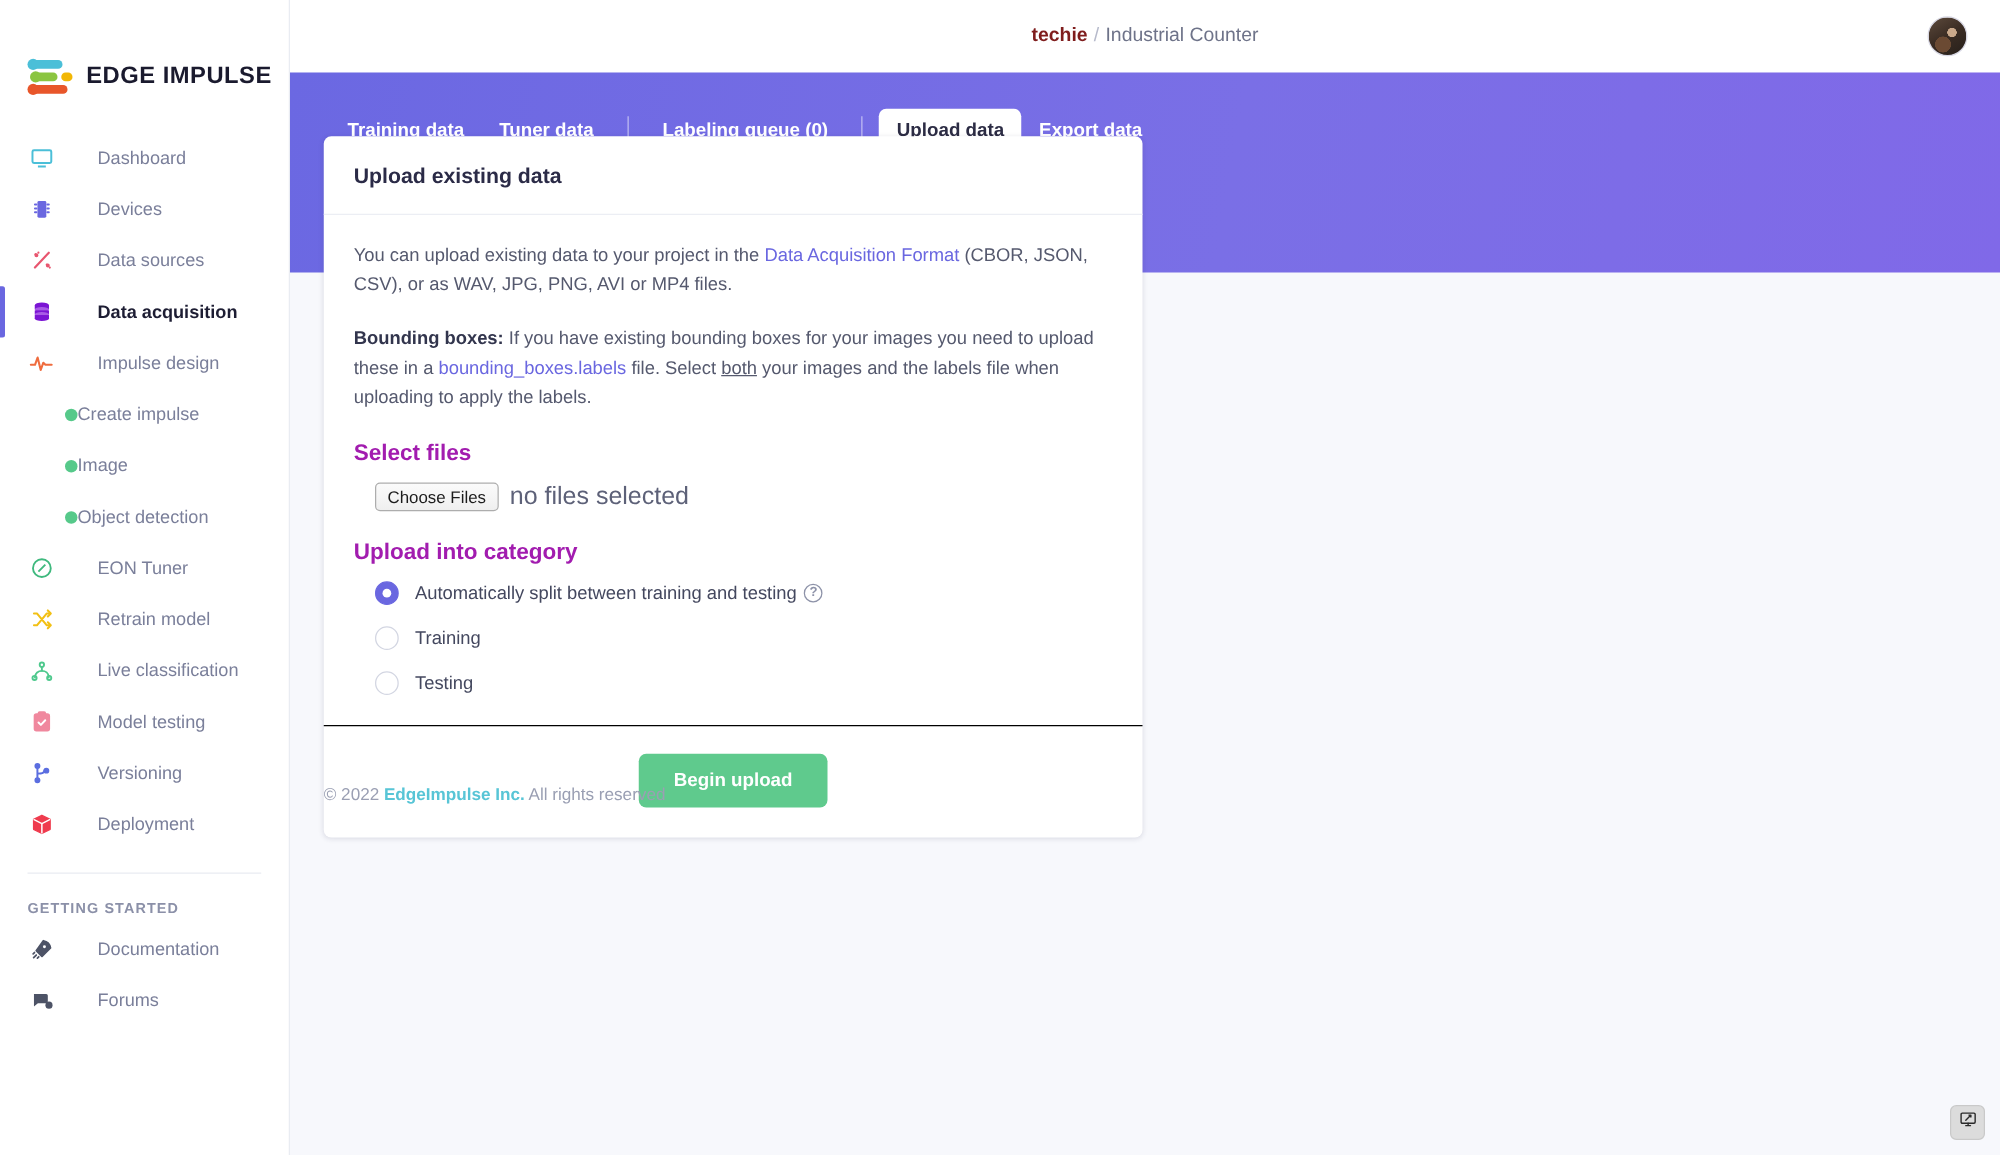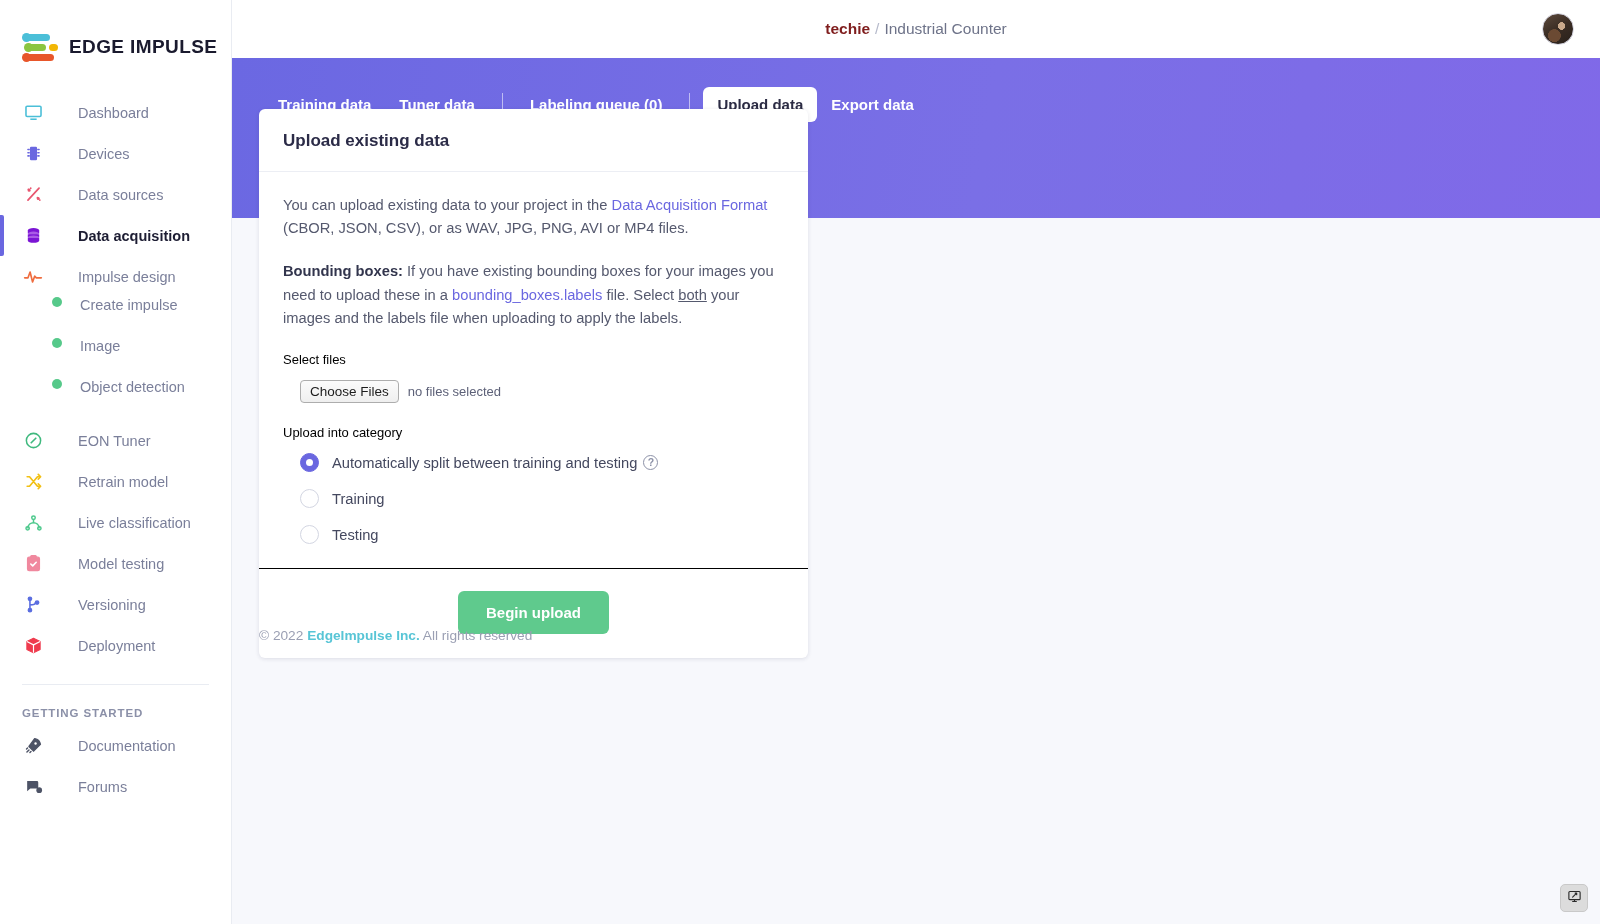--- a/index.html
+++ b/index.html
@@ -12,21 +12,21 @@
     background: #ffffff;
   }
   .app { position: relative; width: 1600px; height: 924px; display: flex; }
 
   
   .sidebar {
     width: 232px; min-width: 232px; height: 924px;
     background: #ffffff;
     border-right: 1px solid #e9ecf2;
     position: relative;
-    padding-top: 0;
+    padding-top: 14px;
   }
   .logo-row {
     display: flex; align-items: center; gap: 11px;
     padding: 22px 0 0 22px; height: 72px;
   }
   .logo-mark { width: 36px; height: 28px; position: relative; flex: none; }
   .logo-mark i { position: absolute; display: block; border-radius: 6px; }
   .bar-blue   { background: #4bbfd8; left: 3px;  top: 1px;  width: 25px; height: 7px; }
   .dot-blue   { background: #4bbfd8; left: 0px;  top: 0px;  width: 9px;  height: 9px; border-radius: 50%; }
   .bar-green  { background: #8bc540; left: 5px;  top: 11px; width: 19px; height: 7px; }
@@ -50,21 +50,21 @@
   .nav-item .nav-icon {
     width: 22px; height: 22px; flex: none;
     display: flex; align-items: center; justify-content: center;
   }
   .nav-item.active { color: #1d1d33; font-weight: bold; }
   .nav-item.active::before {
     content: ""; position: absolute; left: 0; top: 0;
     width: 4px; height: 41px; background: #6a67e0; border-radius: 0 2px 2px 0;
   }
   .nav-sub {
-    display: flex; align-items: flex-start; gap: 18px;
+    display: flex; align-items: center; 
     height: 41px; padding-left: 52px;
     color: #7a7f9a; font-size: 14.5px; cursor: pointer;
   }
   .nav-sub .dot { width: 10px; height: 10px; border-radius: 50%; background: #56c98a; flex: none; }
   .nav-divider { height: 1px; background: #e9ecf2; margin: 18px 22px 0 22px; }
   .nav-section-title {
     padding: 22px 0 6px 22px;
     font-size: 11.5px; font-weight: bold; letter-spacing: 0.9px;
     color: #8b90a8;
   }
@@ -102,53 +102,53 @@
   .tab {
     color: #ffffff; font-size: 15px; font-weight: bold;
     padding: 9px 14px; border-radius: 6px; cursor: pointer; white-space: nowrap;
   }
   .tab.active { background: #ffffff; color: #2c2c44; }
   .tab-sep { width: 1px; height: 22px; background: rgba(255,255,255,0.55); margin: 0 13px; }
 
   
   .card {
     position: absolute; left: 27px; top: 109px;
-    width: 549px;
+    width: 655px;
     background: #ffffff;
     border-radius: 6px;
     box-shadow: 0 1px 4px rgba(40,40,80,0.13);
   }
   .card-head {
     padding: 22px 24px 20px 24px;
     border-bottom: 1px solid #eceef4;
   }
   .card-title { font-size: 17px; font-weight: bold; color: #2b2b47; }
   .card-body { padding: 22px 24px 24px 24px; }
   .para {
     font-size: 14.7px; line-height: 1.58; color: #55596e;
     margin: 0 0 20px 0;
   }
   .para:last-of-type { margin-bottom: 0; }
   .para b { color: #32354d; }
   .lnk { color: #6a67e0; text-decoration: none; cursor: pointer; }
   .u { text-decoration: underline; }
 
   .field-label {
-    font-size: 13px; font-weight: normal; color: #000000;
+    font-size: 18px; font-weight: bold; color: #a21caf;
     margin: 22px 0 13px 0;
   }
   .file-row { display: flex; align-items: center; gap: 9px; padding-left: 17px; }
   .choose-btn {
     font-family: "Liberation Sans", sans-serif;
     font-size: 13.5px; color: #1c1c1c;
     background: linear-gradient(#fbfbfb, #efefef);
     border: 1px solid #adadad; border-radius: 4px;
     padding: 3px 9px; cursor: pointer;
   }
-  .file-status { font-size: 13px; color: #5d6178; }
+  .file-status { font-size: 20px; color: #5d6178; }
 
   .radio-row { display: flex; align-items: center; gap: 13px; margin: 0 0 17px 17px; cursor: pointer; }
   .radio-row:last-child { margin-bottom: 0; }
   .radio {
     width: 19px; height: 19px; border-radius: 50%;
     border: 1.5px solid #d3d6e2; background: #ffffff;
     flex: none; position: relative;
   }
   .radio.checked { background: #6a67e0; border-color: #6a67e0; }
   .radio.checked::after {

